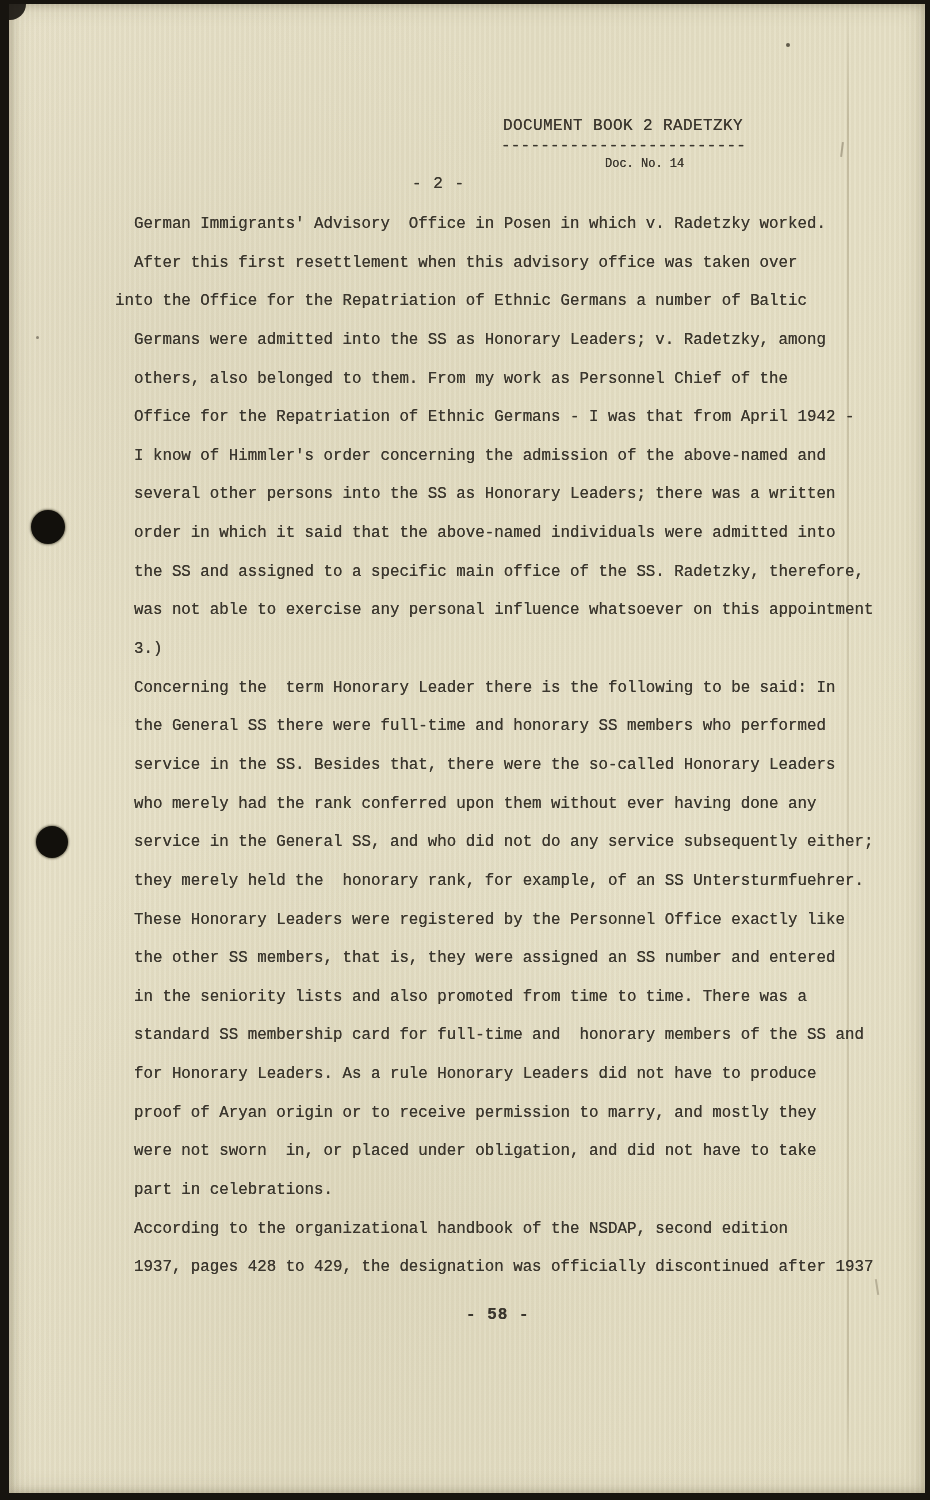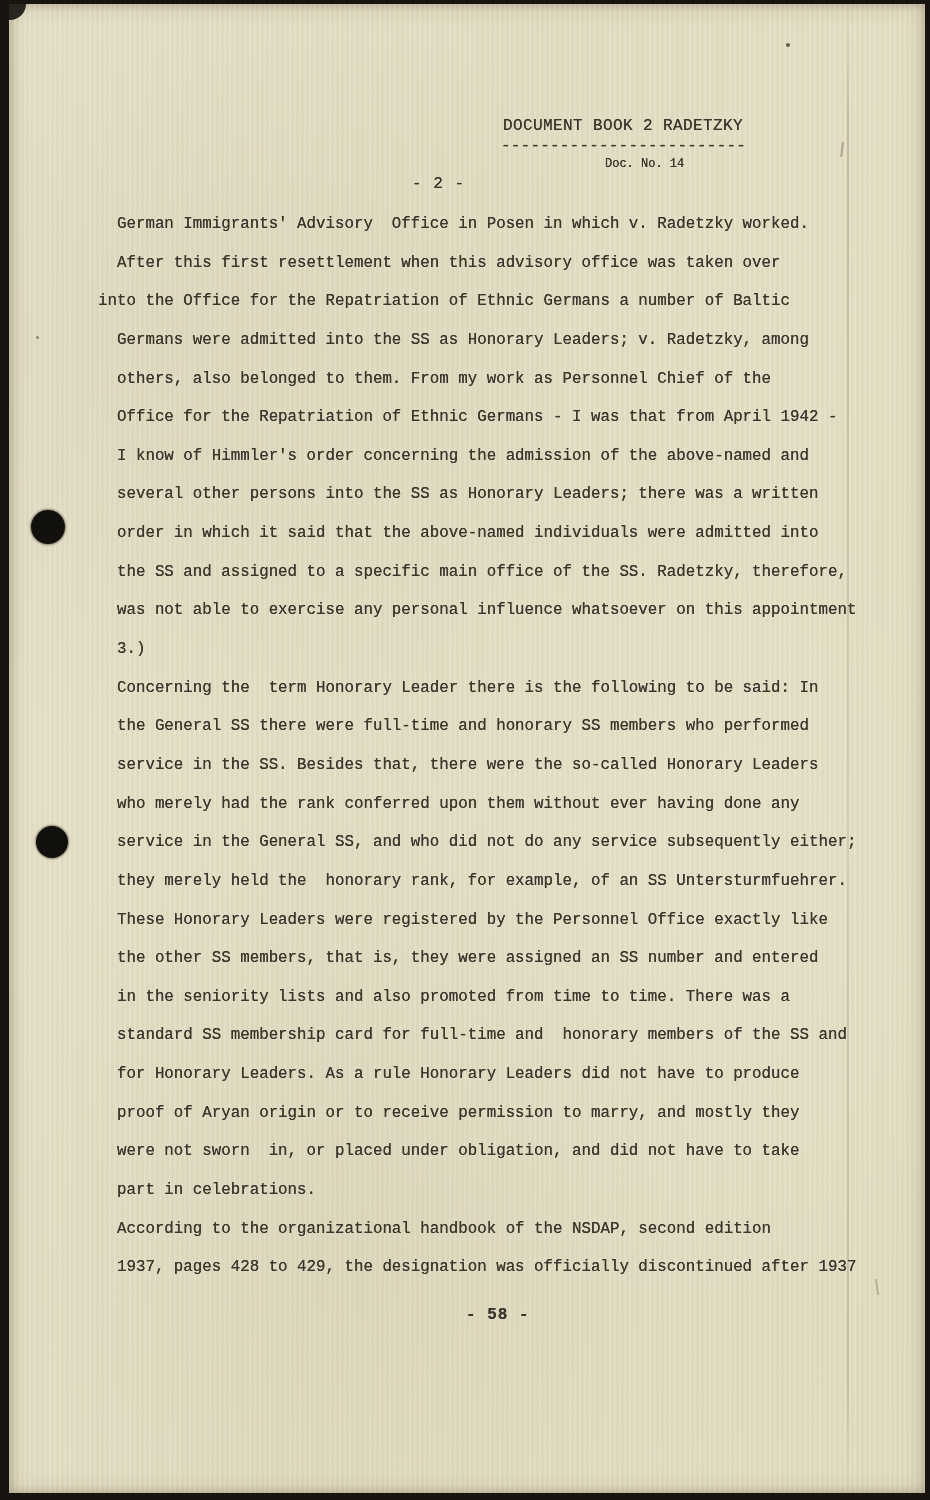--- a/index.html
+++ b/index.html
@@ -40,21 +40,21 @@
   .crease{
     position:absolute;left:847px;top:0;width:2px;height:1500px;
     background:linear-gradient(rgba(128,116,84,0) 0%,rgba(128,116,84,0.30) 8%,rgba(128,116,84,0.16) 55%,rgba(128,116,84,0.28) 92%,rgba(128,116,84,0) 100%);
   }
   .ink{color:var(--ink,#3a362e);text-shadow:0 0 0.6px rgba(48,42,33,0.85);}
   .header-title{position:absolute;left:503px;top:117px;font-size:16px;letter-spacing:0.4px;white-space:pre;}
   .header-underline{position:absolute;left:501px;top:137px;font-size:16px;letter-spacing:0.2px;white-space:pre;}
   .doc-no{position:absolute;left:568px;top:157px;font-size:12px;white-space:pre;margin-left:37px;}
   .page-marker{position:absolute;left:412px;top:175px;font-size:16px;letter-spacing:1px;white-space:pre;}
   .body-text{
-    position:absolute;left:98px;top:205px;width:800px;
+    position:absolute;left:115px;top:205px;width:800px;
     font-size:15.8px;line-height:38.65px;white-space:pre;
   }
   .tline{height:38.65px;}
   .footer-page{position:absolute;left:466px;top:1306px;font-size:16px;letter-spacing:1px;white-space:pre;font-weight:bold;}
   .speck{position:absolute;border-radius:50%;background:#4a4436;}
   .speck-a{left:786px;top:43px;width:4px;height:4px;opacity:.85;}
   .speck-b{left:36px;top:336px;width:3px;height:3px;opacity:.55;}
   .pencil-mark{position:absolute;background:rgba(92,82,60,0.38);width:2px;}
   .pencil-top{left:841px;top:142px;height:15px;transform:rotate(7deg);}
   .pencil-bottom{left:876px;top:1279px;height:16px;transform:rotate(-9deg);opacity:.8;}

